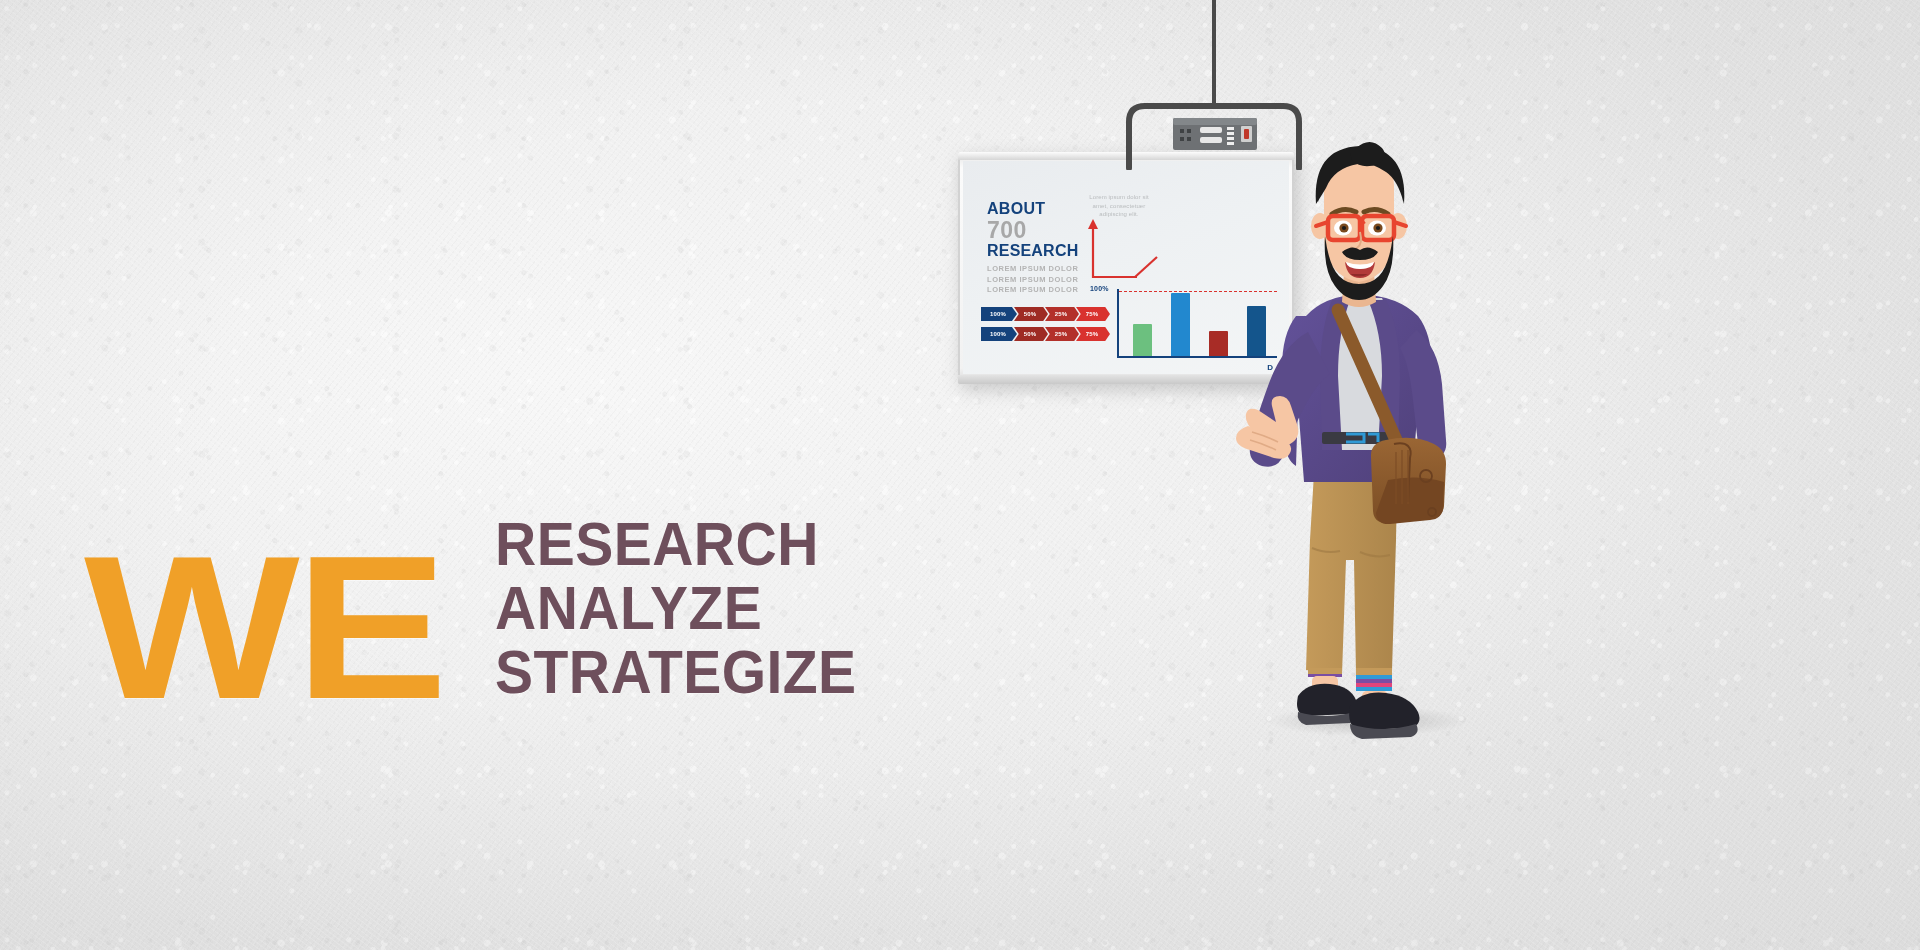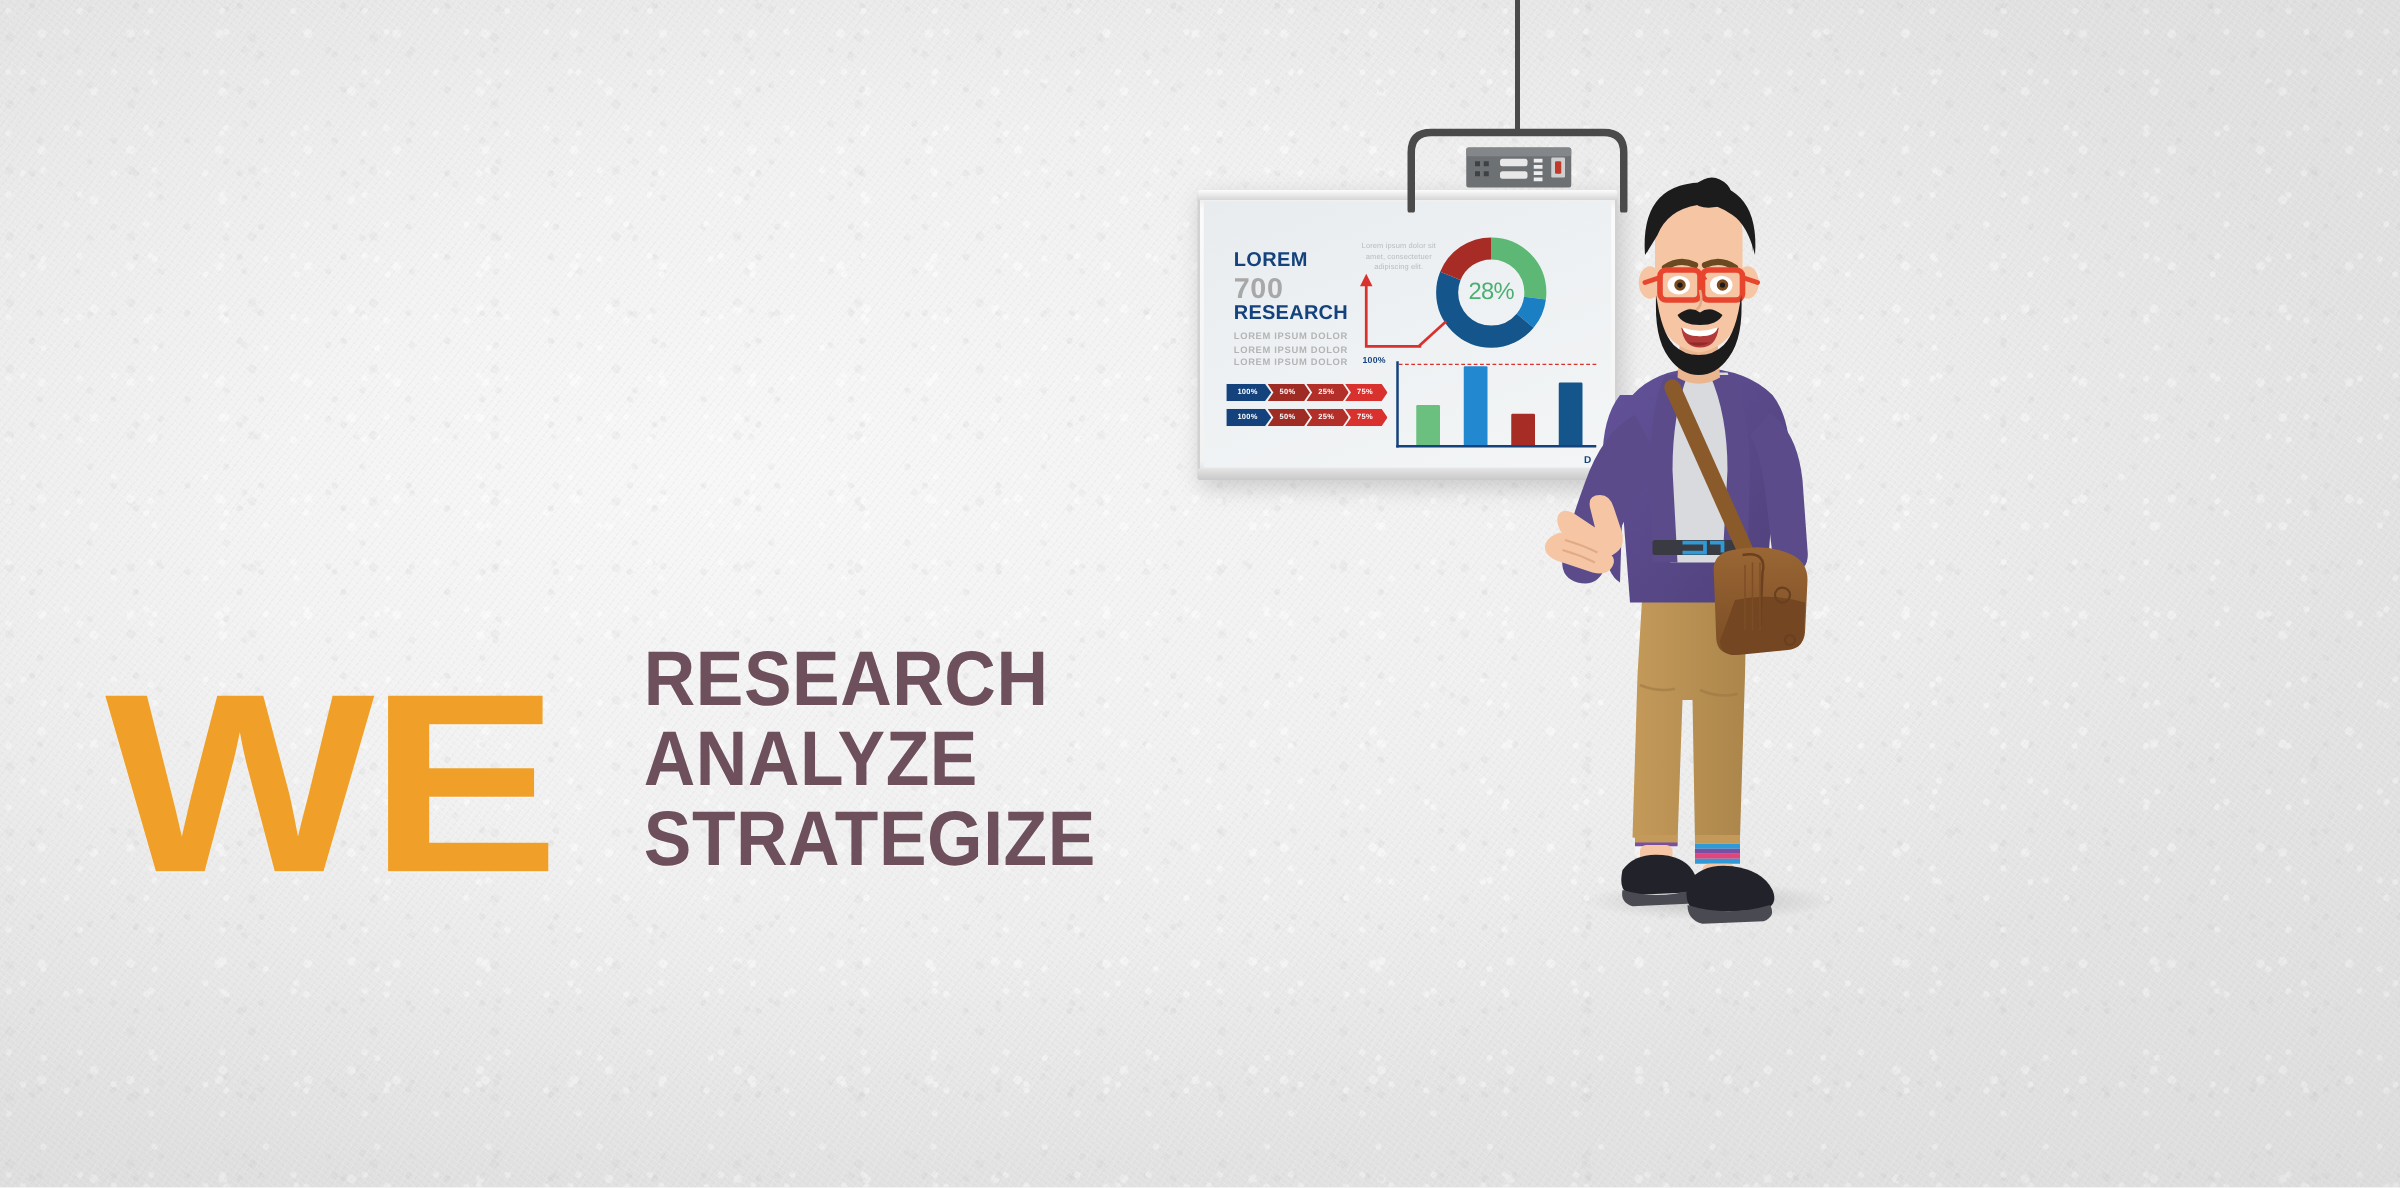--- a/index.html
+++ b/index.html
@@ -54,21 +54,20 @@
     position:absolute; inset:0;
     background:radial-gradient(ellipse 85% 85% at 45% 45%, rgba(255,255,255,0) 40%, rgba(170,170,170,.20) 100%);
   }
 
   
   .headline {
     position:absolute;
     left:84px; top:512px;
     display:flex; align-items:flex-end;
     z-index:6;
-    gap:20px;
   }
   .we-word {
     font-family:"Liberation Sans", sans-serif;
     font-weight:700;
     font-size:204px;
     line-height:.78;
     letter-spacing:-4px;
     color:#f0a028;
     transform:scaleX(1.12);
     transform-origin:left bottom;
@@ -260,43 +259,32 @@
   </div>
 
   <div class="screen-wrap">
     <div class="screen-frame"></div>
     <div class="screen-bar-top"></div>
     <div class="screen-bar-bot"></div>
 
     <div class="screen-inner">
 
       <div class="ig-text">
-        <div class="ig-about">LOREM</div>
+        <div class="ig-about">ABOUT</div>
         <div class="ig-500">700</div>
         <div class="ig-research">RESEARCH</div>
         <div class="ig-sub">
           <div class="ig-sub-line">LOREM IPSUM DOLOR</div>
           <div class="ig-sub-line">LOREM IPSUM DOLOR</div>
           <div class="ig-sub-line">LOREM IPSUM DOLOR</div>
         </div>
       </div>
 
       <div class="ig-lorem">Lorem ipsum dolor sit amet, consectetuer adipiscing elit.</div>
 
-      <div class="donut-wrap">
-        <svg viewBox="0 0 100 100" width="98" height="98">
-          <g transform="rotate(-90 50 50)">
-            <circle class="dslice" cx="50" cy="50" r="36" fill="none" stroke-width="18" stroke="#5cb874" stroke-dasharray="61.07256118578558 165.12210987267952" stroke-dashoffset="0"></circle>
-            <circle class="dslice" cx="50" cy="50" r="36" fill="none" stroke-width="18" stroke="#1b7fc4" stroke-dasharray="20.357520395261858 205.83715066320326" stroke-dashoffset="-61.07256118578558"></circle>
-            <circle class="dslice" cx="50" cy="50" r="36" fill="none" stroke-width="18" stroke="#14558c" stroke-dasharray="101.7876019763093 124.4070690821558" stroke-dashoffset="-81.43008158104743"></circle>
-            <circle class="dslice" cx="50" cy="50" r="36" fill="none" stroke-width="18" stroke="#a82c26" stroke-dasharray="42.97698750110837 183.21768355735674" stroke-dashoffset="-183.21768355735674"></circle>
-          </g>
-        </svg>
-        <div class="donut-label">28%</div>
-      </div>
 
       <svg class="pointer-svg" viewBox="0 0 82 78">
         <path d="M 12 8 L 12 60 L 56 60" fill="none" stroke="#d9322e" stroke-width="2.2"></path>
         <path d="M 12 2 L 7 12 L 17 12 Z" fill="#d9322e"></path>
         <path d="M 54 60 L 76 40" fill="none" stroke="#d9322e" stroke-width="2.2"></path>
       </svg>
 
       <div class="barchart">
         <div class="bc-100">100%</div>
         <div class="bc-dashed"></div>

